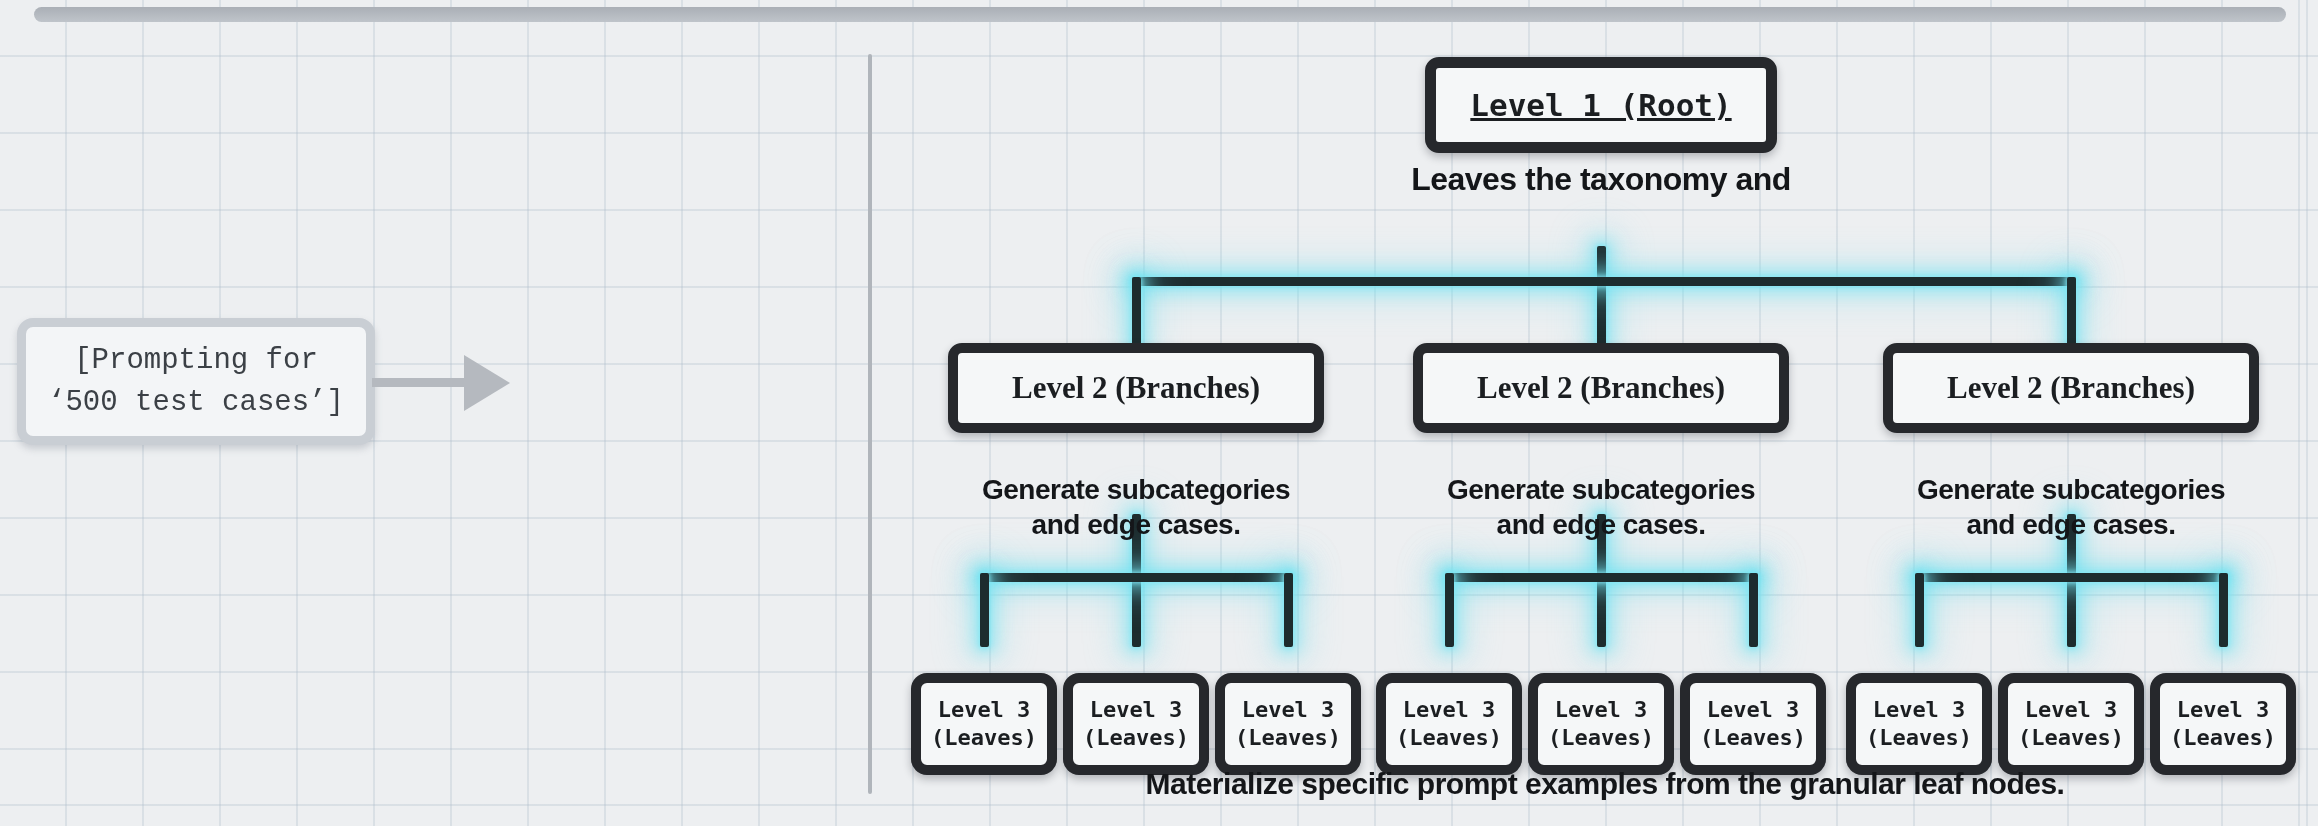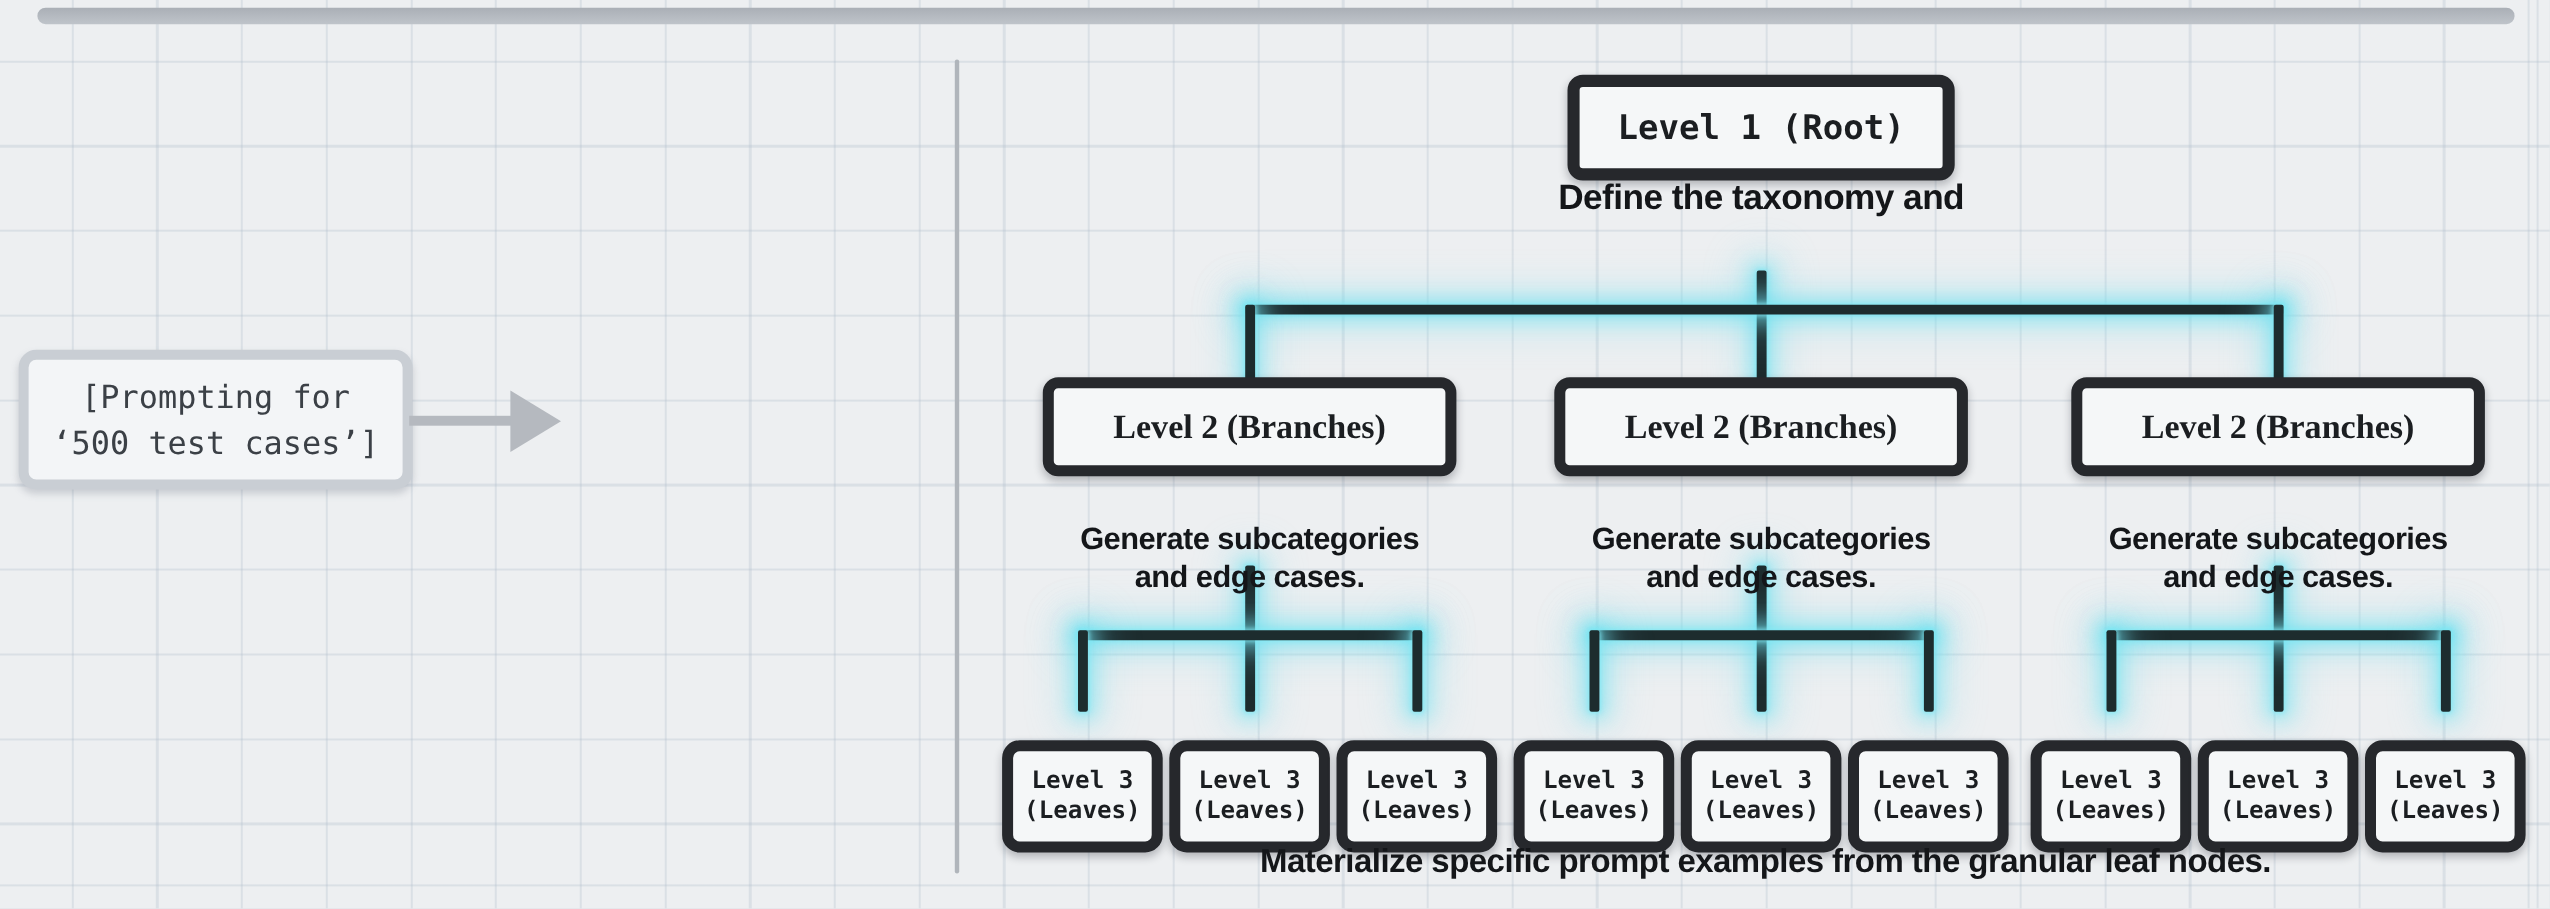--- a/index.html
+++ b/index.html
@@ -18,37 +18,37 @@
 
   
   .top-bar{position:absolute;left:34px;top:7px;width:2252px;height:15px;border-radius:8px;
     background:linear-gradient(#aaafb6,#bfc4ca);}
   .divider{position:absolute;left:868px;top:54px;width:4px;height:740px;background:#b0b5bb;border-radius:2px;}
 
   
   .grey-box{position:absolute;background:#f3f5f7;border:9px solid #c9ced4;border-radius:16px;
     box-shadow:0 4px 7px rgba(110,120,132,.28);
     display:flex;flex-direction:column;justify-content:center;align-items:center;
-    color:#3b4046;font-size:29px;line-height:42px;font-weight:500;text-align:center;}
+    color:#3b4046;font-size:29px;line-height:42px;font-weight:500;text-align:center;font-family:Liberation Mono, monospace;}
   .prompt-box{left:17px;top:318px;width:340px;height:109px;}
   .result-box{left:510px;top:320px;width:305px;height:107px;}
   .arrow-shaft{position:absolute;left:372px;top:378px;width:96px;height:9px;background:#b5b9bf;}
   .arrow-head{position:absolute;left:464px;top:355px;width:0;height:0;
     border-left:46px solid #b5b9bf;border-top:28px solid transparent;border-bottom:28px solid transparent;}
 
   
   .conn{position:absolute;background:#1d2c2e;border-radius:2px;
     box-shadow:0 0 5px 1px rgba(125,232,244,.9),0 0 16px 7px rgba(113,226,240,.55),0 0 34px 15px rgba(113,226,240,.26);}
 
   
   .node{position:absolute;background:#f5f7f8;border:10px solid #26282c;border-radius:14px;
     box-shadow:0 4px 8px rgba(25,30,38,.28);
     display:flex;flex-direction:column;justify-content:center;align-items:center;
     color:#1b1e21;text-align:center;font-weight:600;}
-  .root-node{left:1425px;top:68px;width:330px;height:74px;border-width:11px;font-size:31px;}
+  .root-node{left:1425px;top:57px;width:330px;height:74px;border-width:11px;font-size:31px;text-decoration:underline;}
   .branch-node{top:343px;width:356px;height:70px;font-size:31px;font-family:Liberation Serif, serif;}
   .leaf-node{top:644px;width:126px;height:82px;font-size:22px;line-height:28px;border-radius:16px;margin-top:29px;}
 
   
   .caption{position:absolute;color:#141619;font-weight:700;text-align:center;letter-spacing:-0.5px;}
   .root-caption{left:1341px;top:160px;width:520px;font-size:32px;line-height:38px;}
   .branch-caption{top:442px;width:400px;font-size:28px;line-height:35px;margin-top:30px;}
   .footer-caption{left:1055px;top:766px;width:1100px;font-size:30px;line-height:36px;}
 </style>
 </head>
@@ -83,21 +83,21 @@
 
   <div class="conn" style="left:2067px;top:514px;width:9px;height:133px;"></div>
   <div class="conn" style="left:1915px;top:573px;width:313px;height:9px;"></div>
   <div class="conn" style="left:1915px;top:573px;width:9px;height:74px;"></div>
   <div class="conn" style="left:2219px;top:573px;width:9px;height:74px;"></div>
 
   <div class="node mono root-node">
     <div>Level 1 (Root)</div>
   </div>
   <div class="caption root-caption">
-    <div>Define the taxonomy and</div>
+    <div>Leaves the taxonomy and</div>
   </div>
 
   <div class="node mono branch-node" style="left:948px;">
     <div>Level 2 (Branches)</div>
   </div>
   <div class="node mono branch-node" style="left:1413px;">
     <div>Level 2 (Branches)</div>
   </div>
   <div class="node mono branch-node" style="left:1883px;">
     <div>Level 2 (Branches)</div>

